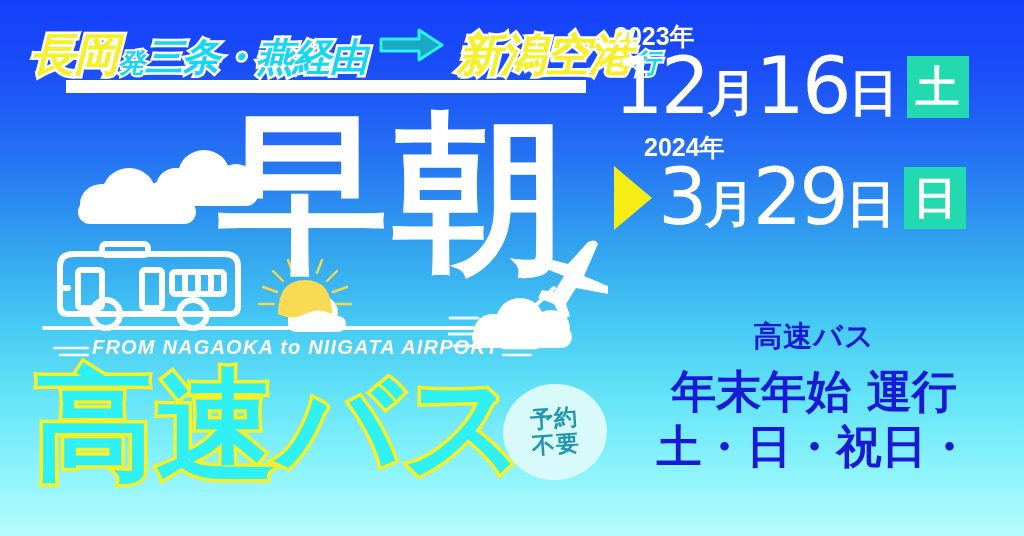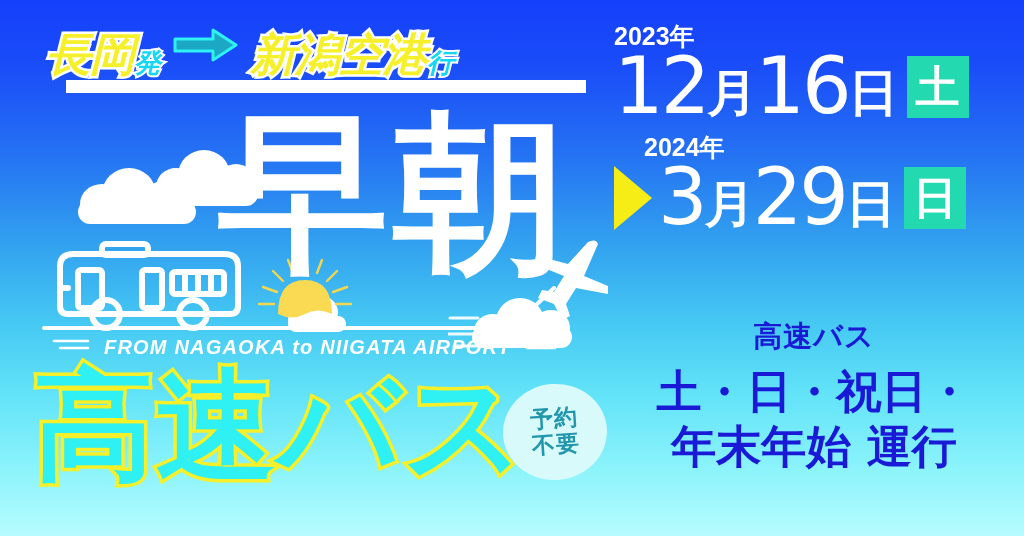--- a/index.html
+++ b/index.html
@@ -57,21 +57,21 @@
   .route-underline {
     position: absolute;
     left: 36px;
     top: 48px;
     width: 520px;
     height: 13px;
     background: #ffffff;
   }
   .route-line {
     position: absolute;
-    left: 16px;
+    left: 0;
     top: 0;
     width: 100%;
     display: flex;
     align-items: baseline;
     white-space: nowrap;
   }
   .rt {
     font-family: "DejaVu Sans", "Liberation Sans", sans-serif;
     font-weight: bold;
     font-style: italic;
@@ -131,22 +131,21 @@
     font-family: "DejaVu Sans", "Liberation Sans", sans-serif;
   }
 
   
   .tagline {
     position: absolute;
     left: 52px;
     top: 336px;
     width: 450px;
     display: flex;
-    align-items: flex-start;
-    gap: 12px;
+    align-items: flex-end;
   }
   .tagline-text {
     font-size: 20px;
     font-style: italic;
     font-weight: bold;
     color: #ffffff;
     letter-spacing: 1.2px;
     white-space: nowrap;
     font-family: "Liberation Sans", sans-serif;
   }
@@ -316,20 +315,21 @@
       <line x1="0" y1="26" x2="26" y2="26"></line>
       <line x1="6" y1="38" x2="34" y2="38"></line>
     </g>
   </svg>
 
   <div class="route-header">
     <div class="route-underline"></div>
     <div class="route-line">
       <span class="rt rt-big-y">長岡</span>
       <span class="rt rt-sm-c">発</span>
+      <span class="rt rt-big-c" style="font-size:38px;">三条・燕経由</span>
       <span class="rt-arrow">
         <svg width="66" height="34" viewBox="0 0 66 34">
           <path d="M2 11 L40 11 L40 2 L63 17 L40 32 L40 23 L2 23 Z" fill="#1aa8c4" stroke="#2ff0f2" stroke-width="3" stroke-linejoin="round"></path>
         </svg>
       </span>
       <span class="rt rt-big-y">新潟空港</span>
       <span class="rt rt-sm-c">行</span>
     </div>
   </div>
 
@@ -420,17 +420,17 @@
         <span class="date-unit">月</span>
         <span class="date-num">29</span>
         <span class="date-unit">日</span>
         <span class="dow-badge">日</span>
       </div>
     </div>
   </div>
 
   <div class="notice">
     <div class="notice-top">高速バス</div>
+    <div class="notice-main">年末年始 運行</div>
     <div class="notice-main">土・日・祝日・</div>
-    <div class="notice-main">年末年始 運行</div>
   </div>
 
 </div>
 
 </body></html>

